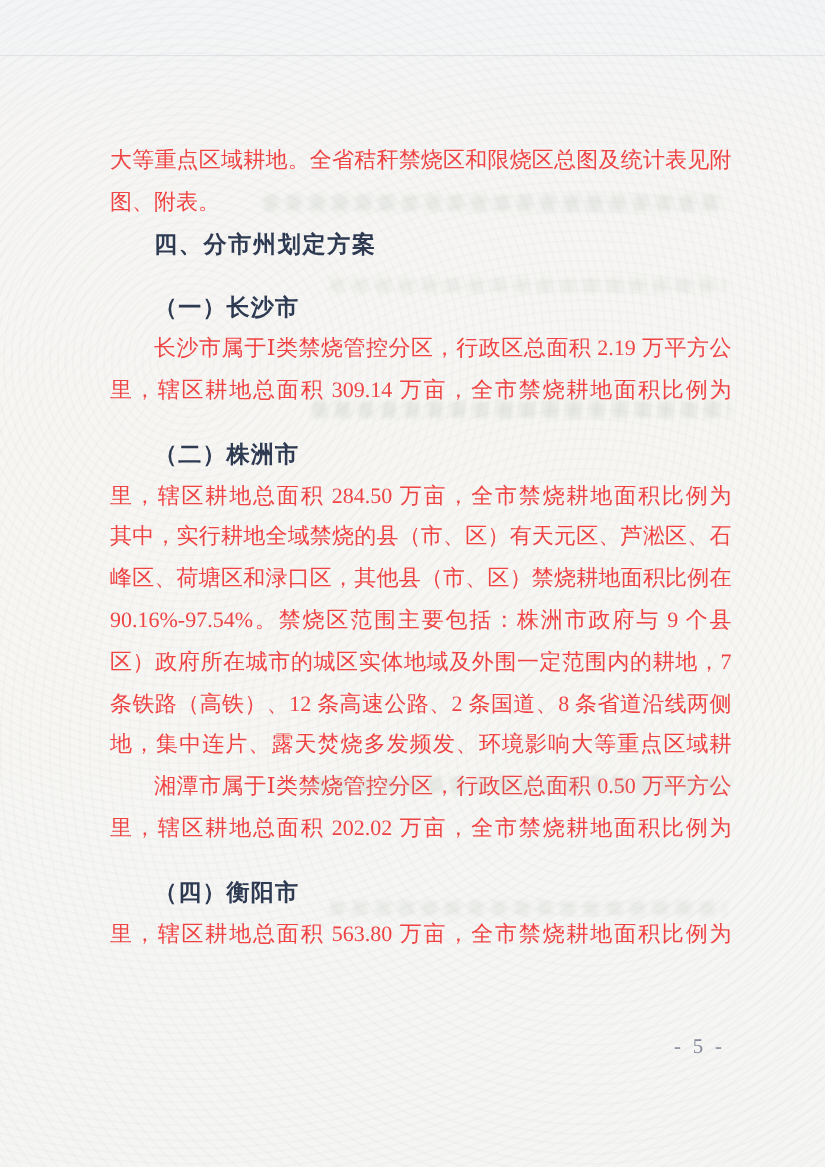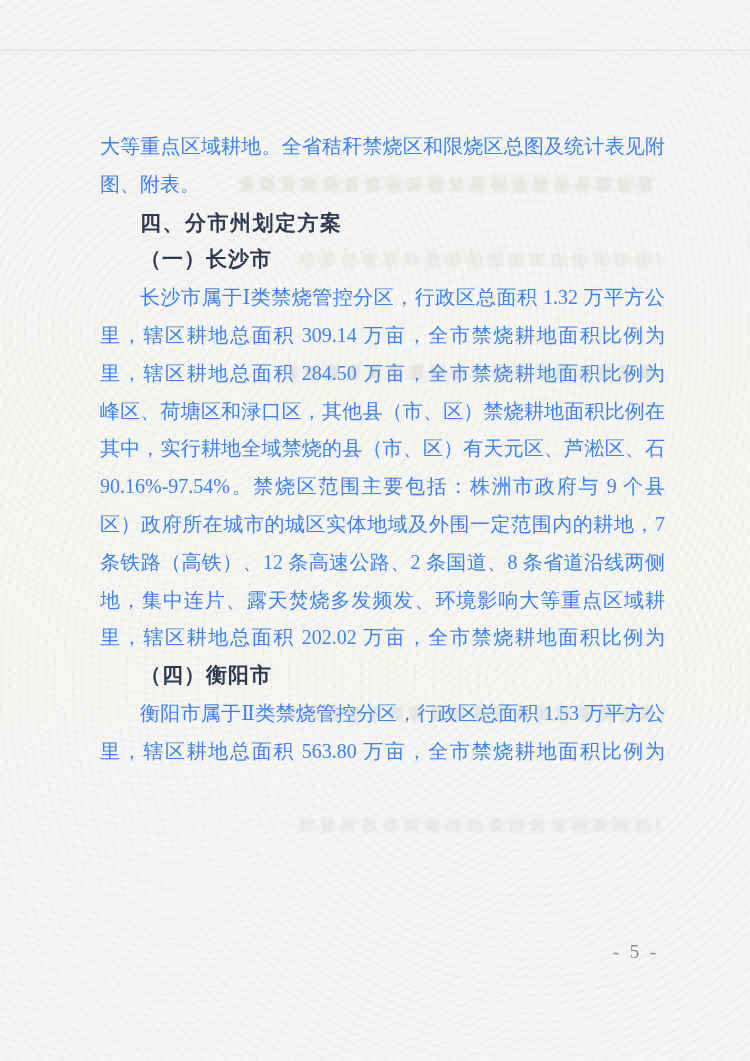--- a/index.html
+++ b/index.html
@@ -37,21 +37,21 @@
     position: absolute;
     left: 100px;
     top: 128px;
     width: 565px;
     filter: blur(0.3px);
   }
   .ln {
     height: 37.8px;
     line-height: 37.8px;
     font-size: 20px;
-    color: #3b82f6;
+    color: #ef4444;
     text-align: justify;
     text-align-last: justify;
     text-justify: inter-character;
     overflow: hidden;
     white-space: normal;
   }
   .ln.ind { padding-left: 40px; }
   .ln.left {
     text-align: right;
     text-align-last: left;
@@ -67,20 +67,21 @@
     letter-spacing: 1.5px;
   }
   .ln.h2 {
     font-weight: 700;
     font-size: 21px;
     color: #2e3a52;
     text-align: center;
     text-align-last: left;
     padding-left: 40px;
     letter-spacing: 1px;
+    margin-top: 20px;
   }
   .page-number {
     position: absolute;
     left: 596px;
     top: 941px;
     width: 80px;
     text-align: center;
     font-size: 19px;
     letter-spacing: 3px;
     color: #838a97;
@@ -105,32 +106,33 @@
 </head>
 <body>
 
 <div class="scan-top-line"></div>
 
 <div class="textblock">
   <div class="ln">大等重点区域耕地。全省秸秆禁烧区和限烧区总图及统计表见附</div>
   <div class="ln left">图、附表。</div>
   <div class="ln h1">四、分市州划定方案</div>
   <div class="ln h2">（一）长沙市</div>
-  <div class="ln ind">长沙市属于Ⅰ类禁烧管控分区，行政区总面积 1.32 万平方公</div>
+  <div class="ln ind">长沙市属于Ⅰ类禁烧管控分区，行政区总面积 2.19 万平方公</div>
   <div class="ln">里，辖区耕地总面积 309.14 万亩，全市禁烧耕地面积比例为 100%。</div>
+  <div class="ln h2">（二）株洲市</div>
   <div class="ln">里，辖区耕地总面积 284.50 万亩，全市禁烧耕地面积比例为 95.23%。</div>
+  <div class="ln">其中，实行耕地全域禁烧的县（市、区）有天元区、芦淞区、石</div>
   <div class="ln">峰区、荷塘区和渌口区，其他县（市、区）禁烧耕地面积比例在</div>
-  <div class="ln">其中，实行耕地全域禁烧的县（市、区）有天元区、芦淞区、石</div>
   <div class="ln">90.16%-97.54%。禁烧区范围主要包括：株洲市政府与 9 个县（市、</div>
   <div class="ln">区）政府所在城市的城区实体地域及外围一定范围内的耕地，7</div>
   <div class="ln">条铁路（高铁）、12 条高速公路、2 条国道、8 条省道沿线两侧耕</div>
   <div class="ln">地，集中连片、露天焚烧多发频发、环境影响大等重点区域耕地。</div>
+  <div class="ln ind">湘潭市属于Ⅰ类禁烧管控分区，行政区总面积 0.50 万平方公</div>
   <div class="ln">里，辖区耕地总面积 202.02 万亩，全市禁烧耕地面积比例为 100%。</div>
   <div class="ln h2">（四）衡阳市</div>
-  <div class="ln ind">衡阳市属于Ⅱ类禁烧管控分区，行政区总面积 1.53 万平方公</div>
   <div class="ln">里，辖区耕地总面积 563.80 万亩，全市禁烧耕地面积比例为 100%。</div>
 </div>
 
 <div class="ghost g1"></div>
 <div class="ghost g2"></div>
 <div class="ghost g3"></div>
 <div class="ghost g4"></div>
 <div class="ghost g5"></div>
 
 <div class="page-number">- 5 -</div>

